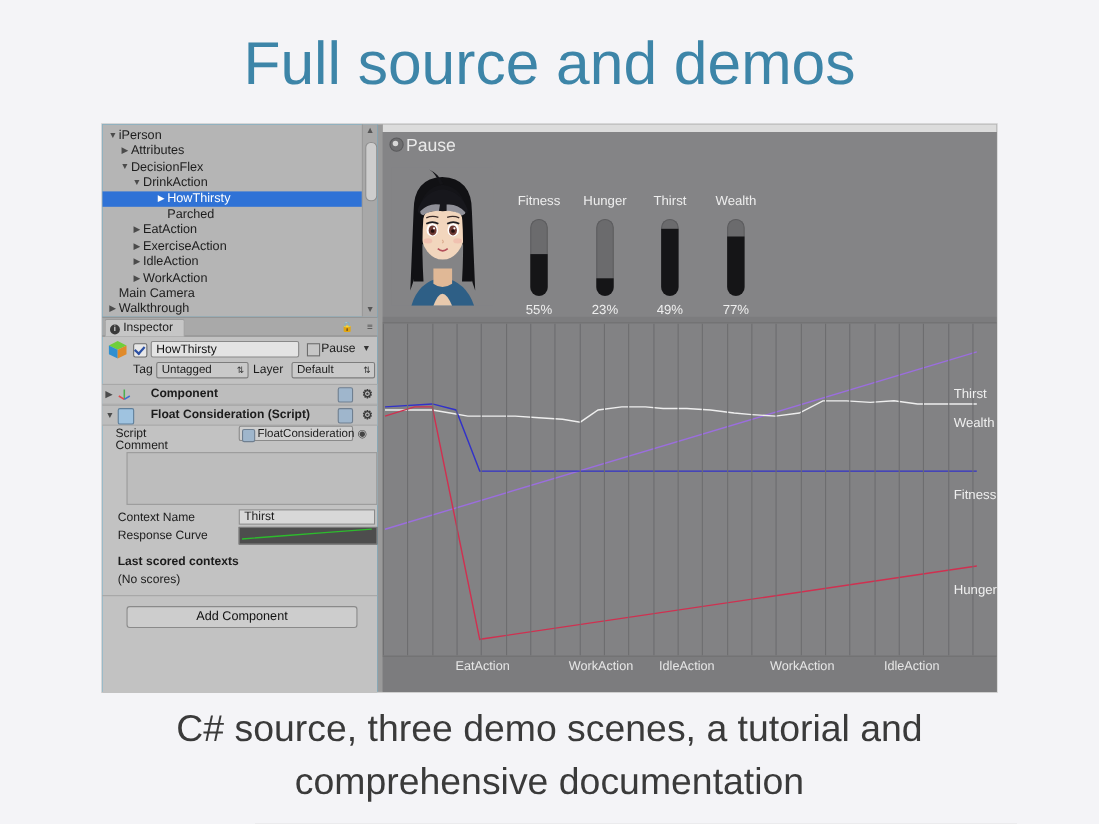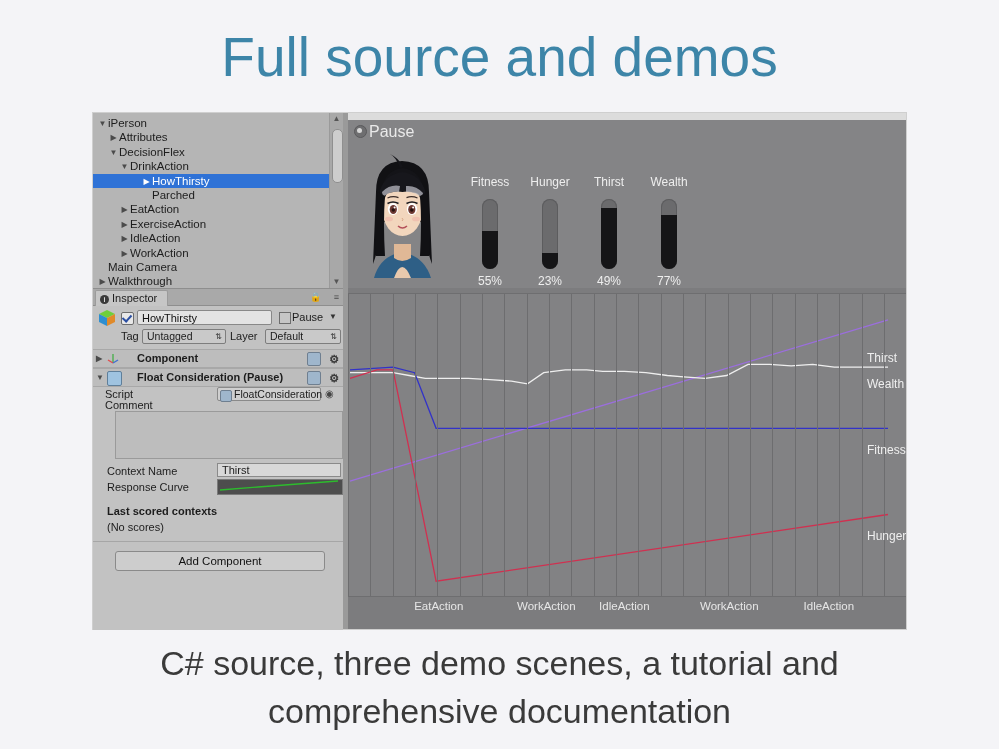--- a/index.html
+++ b/index.html
@@ -334,21 +334,21 @@
           <line x1="6" y1="11" x2="11" y2="8" stroke="#3f6fd0" stroke-width="1.4"></line>
         </svg>
         <span class="ctitle">Component</span>
         <span class="chelp"></span>
         <span class="cgear">⚙</span>
       </div>
 
       <div class="comp-hdr">
         <span class="fold">▼</span>
         <span class="cicon" style="background:#9fc3e0;border:1px solid #5f7f9a;border-radius:2px;display:block"></span>
-        <span class="ctitle">Float Consideration (Pause)</span>
+        <span class="ctitle">Float Consideration (Script)</span>
         <span class="chelp"></span>
         <span class="cgear">⚙</span>
       </div>
 
       <div id="script-row">
         <div id="script-lbl">Script</div>
         <div id="script-field">
           <span class="sfi"></span><span>FloatConsideration</span>
         </div>
         <div id="script-obj">◉</div>

